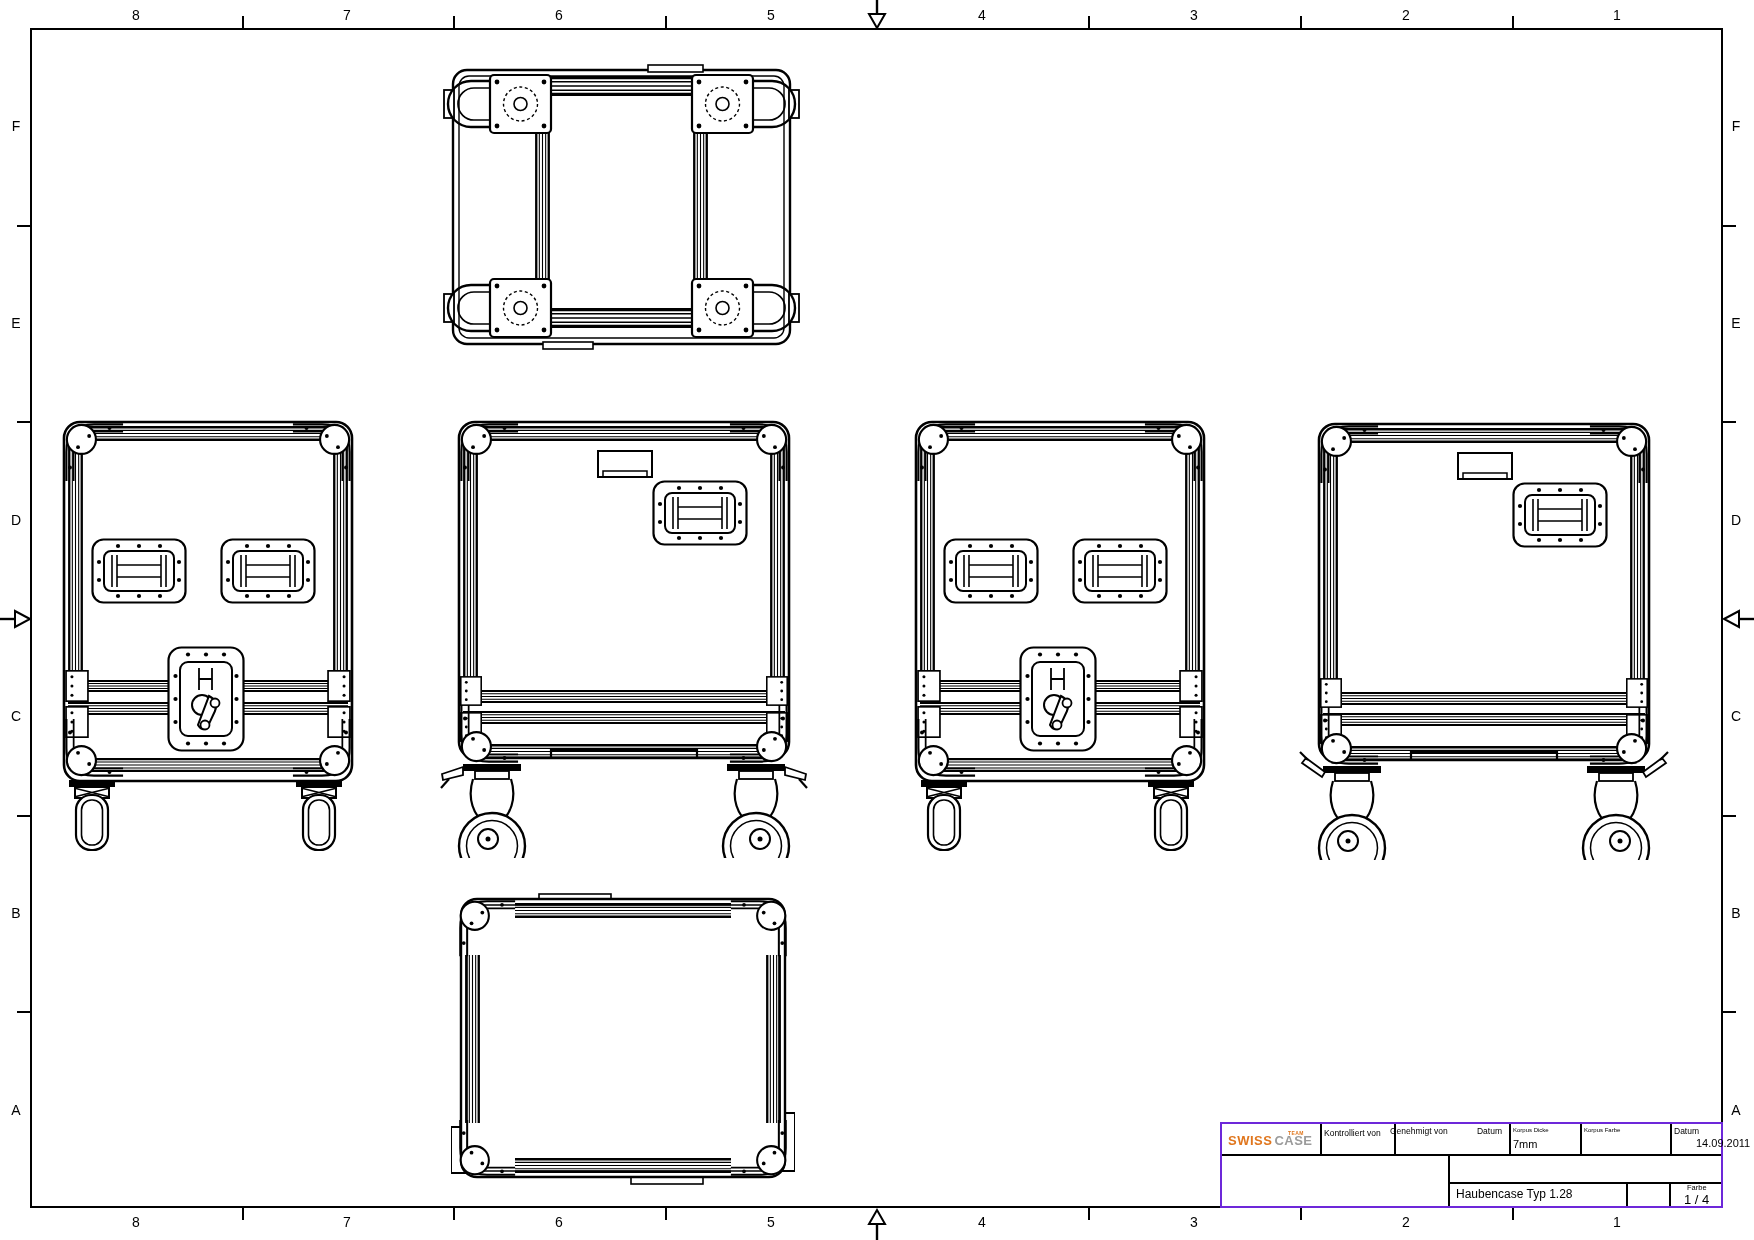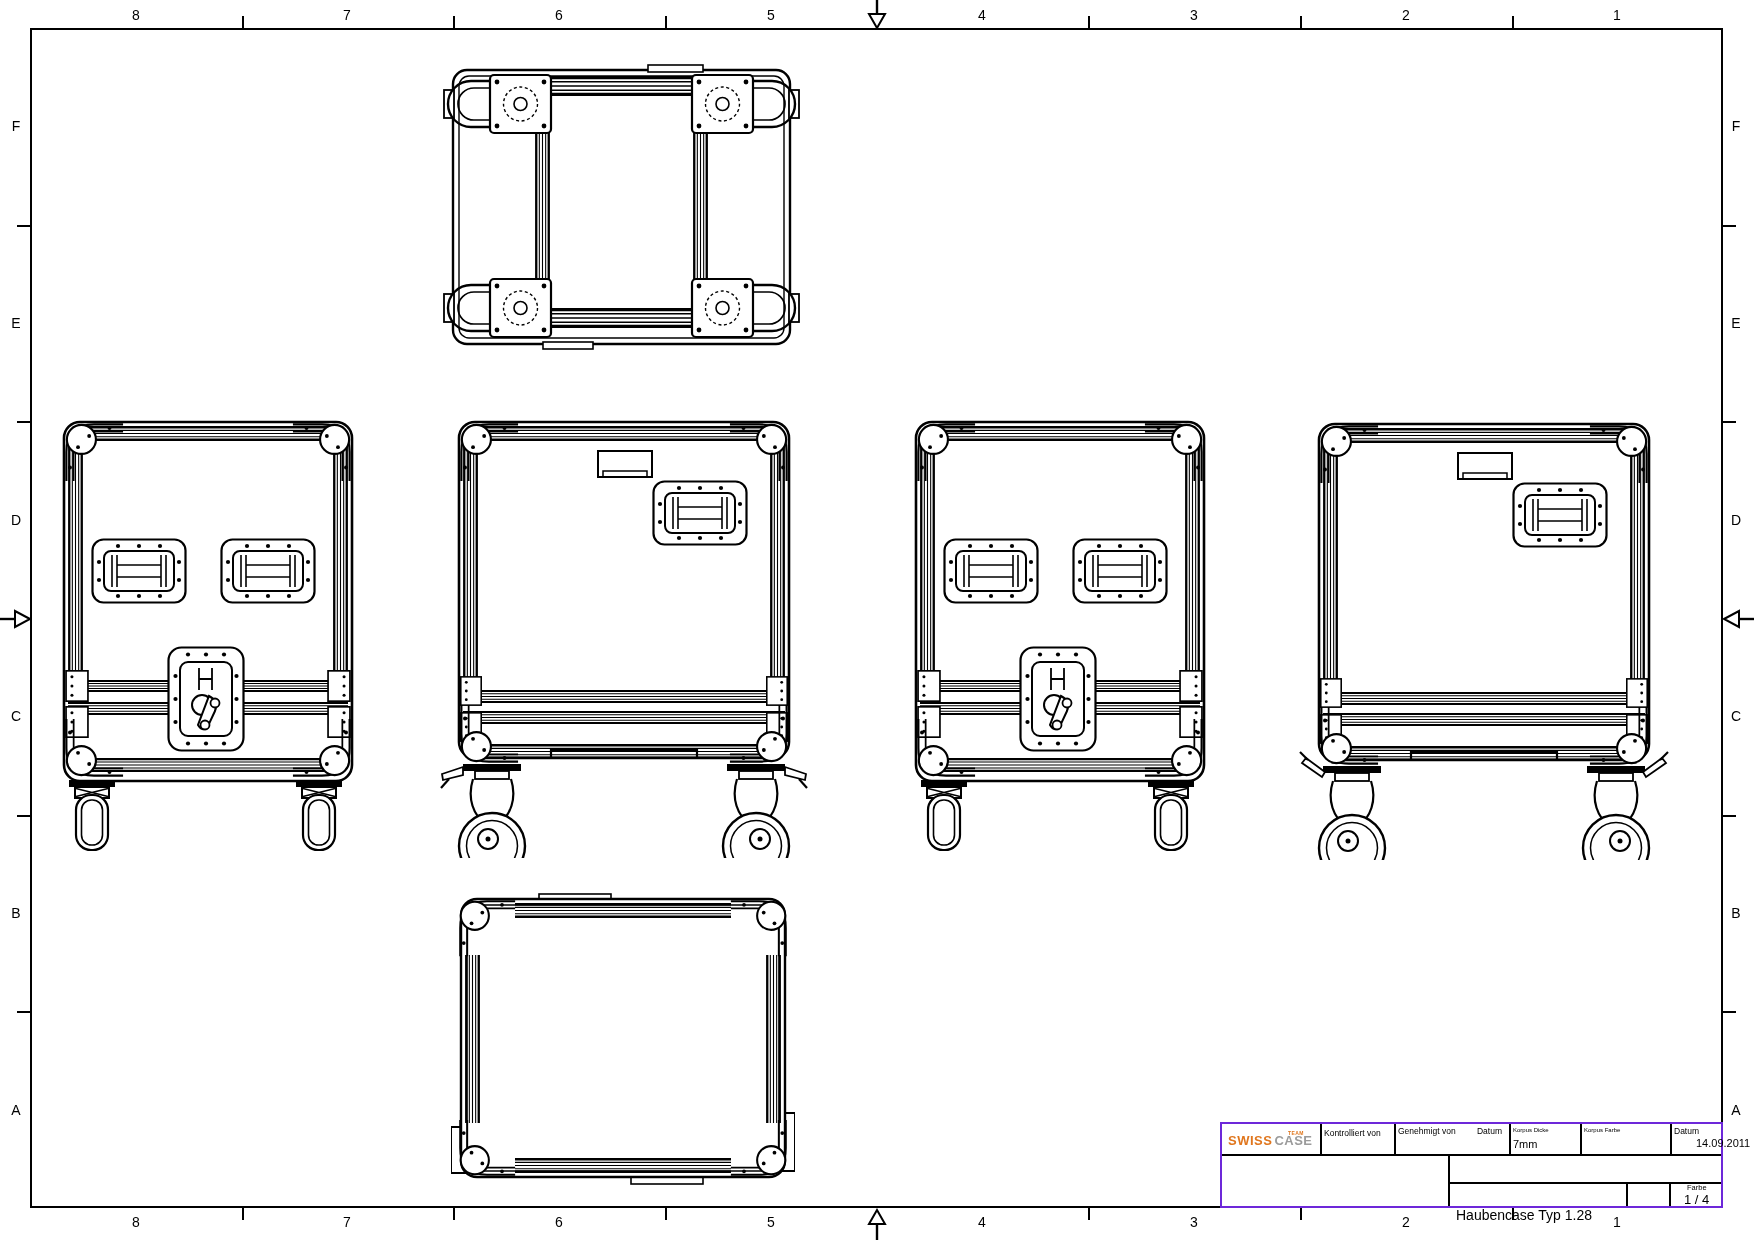--- a/index.html
+++ b/index.html
@@ -12,21 +12,21 @@
   .view{position:absolute;}
   .titleblock{position:absolute;left:1220px;top:1122px;width:503px;height:86px;border:2px solid #6d28d9;background:#fff;box-sizing:border-box;}
   .tb-line{position:absolute;background:#000;}
   .tb-txt{position:absolute;line-height:1;white-space:nowrap;}
   .f-small{font-size:8.5px;}
   .f-tiny{font-size:6px;}
   .f-val{font-size:11px;}
   .lg-swiss{color:#e0761d;font-weight:bold;font-size:13px;letter-spacing:.5px;}
   .lg-case{color:#9b9b9b;font-weight:bold;font-size:13px;margin-left:2px;letter-spacing:.5px;}
   .lg-team{position:absolute;left:66px;top:7px;color:#e0761d;font-size:5px;font-weight:bold;letter-spacing:.4px;}
-  .tb-title{font-size:14px;margin-top:20px;}
+  .tb-title{font-size:12px;}
   .tb-blatt-l{font-size:7.5px;}
   .tb-blatt-v{font-size:13px;}
   svg{display:block;}
 </style>
 </head>
 <body>
 
 <div class="sheet">
 
   <div class="frame"></div>
@@ -356,21 +356,21 @@
     <div class="tb-line" style="left:226px;top:30px;width:1.6px;height:52px"></div>
     <div class="tb-line" style="left:404px;top:58px;width:1.6px;height:24px"></div>
     <div class="tb-line" style="left:447px;top:58px;width:1.6px;height:24px"></div>
 
     <span class="tb-txt" style="left:6px;top:8px">
       <span class="lg-swiss">SWISS</span><span class="lg-case">CASE</span>
     </span>
     <span class="tb-txt lg-team">TEAM</span>
 
     <span class="tb-txt f-small" style="left:102px;top:5px">Kontrolliert von</span>
-    <span class="tb-txt f-small" style="left:176px;top:3px">Genehmigt von</span>
+    <span class="tb-txt f-small" style="left:168px;top:3px">Genehmigt von</span>
     <span class="tb-txt f-small" style="right:219px;top:3px">Datum</span>
     <span class="tb-txt f-tiny" style="left:291px;top:3px">Korpus Dicke</span>
     <span class="tb-txt f-val" style="left:291px;top:15px">7mm</span>
     <span class="tb-txt f-tiny" style="left:362px;top:3px">Korpus Farbe</span>
     <span class="tb-txt f-small" style="left:452px;top:3px">Datum</span>
     <span class="tb-txt f-val" style="left:474px;top:14px">14.09.2011</span>
 
     <span class="tb-txt tb-title" style="left:234px;top:64px">Haubencase Typ 1.28</span>
     <span class="tb-txt tb-blatt-l" style="left:465px;top:60px">Farbe</span>
     <span class="tb-txt tb-blatt-v" style="left:462px;top:69px">1 / 4</span>

